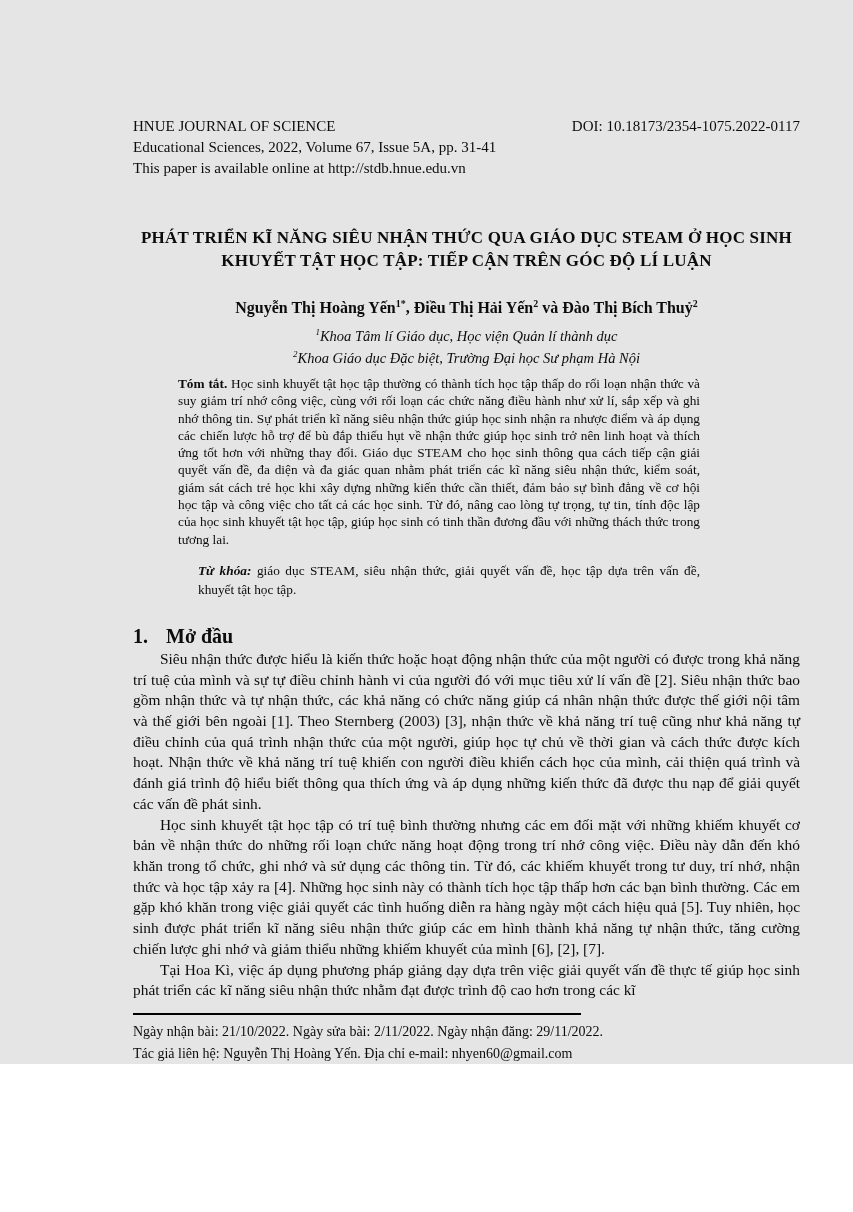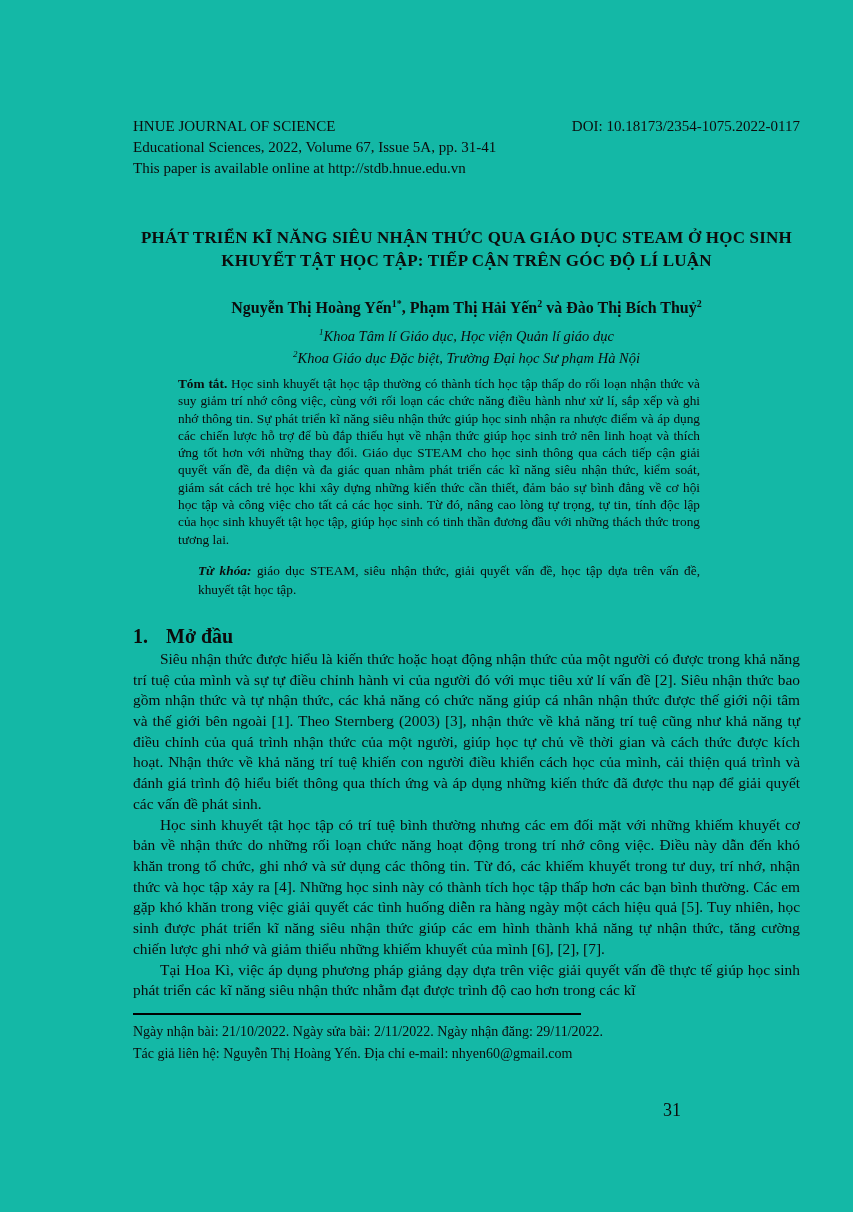--- a/index.html
+++ b/index.html
@@ -1,21 +1,21 @@
 <!DOCTYPE html>
 <html><head>
 <meta charset="utf-8">
 <style>
   * { margin: 0; padding: 0; box-sizing: border-box; }
   html, body { background: #ffffff; }
   .page {
     position: relative;
     width: 853px;
-    height: 1212px;
-    background: #14b8a6;
+    height: 1064px;
+    background: #e5e5e5;
     font-family: "Liberation Serif", "DejaVu Serif", serif;
     color: #0c0c0c;
     overflow: hidden;
   }
   .content {
     position: absolute;
     left: 133px;
     top: 116px;
     width: 667px;
   }
@@ -113,24 +113,24 @@
       <div class="header-row">
         <span>HNUE JOURNAL OF SCIENCE</span>
         <span>DOI: 10.18173/2354-1075.2022-0117</span>
       </div>
       <div class="header-line">Educational Sciences, 2022, Volume 67, Issue 5A, pp. 31-41</div>
       <div class="header-line">This paper is available online at http://stdb.hnue.edu.vn</div>
     </div>
 
     <h1 class="title">PHÁT TRIỂN KĨ NĂNG SIÊU NHẬN THỨC QUA GIÁO DỤC STEAM Ở HỌC SINH KHUYẾT TẬT HỌC TẬP: TIẾP CẬN TRÊN GÓC ĐỘ LÍ LUẬN</h1>
 
-    <div class="authors"><span>Nguyễn Thị Hoàng Yến</span><sup>1*</sup><span>, </span><span>Phạm Thị Hải Yến</span><sup>2</sup><span> và </span><span>Đào Thị Bích Thuỷ</span><sup>2</sup></div>
+    <div class="authors"><span>Nguyễn Thị Hoàng Yến</span><sup>1*</sup><span>, </span><span>Điều Thị Hải Yến</span><sup>2</sup><span> và </span><span>Đào Thị Bích Thuỷ</span><sup>2</sup></div>
 
     <div class="affils">
-      <div><sup>1</sup><span>Khoa Tâm lí Giáo dục, Học viện Quản lí giáo dục</span></div>
+      <div><sup>1</sup><span>Khoa Tâm lí Giáo dục, Học viện Quản lí thành dục</span></div>
       <div><sup>2</sup><span>Khoa Giáo dục Đặc biệt, Trường Đại học Sư phạm Hà Nội</span></div>
     </div>
 
     <p class="abstract-block"><span class="abstract-label">Tóm tắt.</span><span> Học sinh khuyết tật học tập thường có thành tích học tập thấp do rối loạn nhận thức và suy giảm trí nhớ công việc, cùng với rối loạn các chức năng điều hành như xử lí, sắp xếp và ghi nhớ thông tin. Sự phát triển kĩ năng siêu nhận thức giúp học sinh nhận ra nhược điểm và áp dụng các chiến lược hỗ trợ để bù đắp thiếu hụt về nhận thức giúp học sinh trở nên linh hoạt và thích ứng tốt hơn với những thay đổi. Giáo dục STEAM cho học sinh thông qua cách tiếp cận giải quyết vấn đề, đa diện và đa giác quan nhằm phát triển các kĩ năng siêu nhận thức, kiểm soát, giám sát cách trẻ học khi xây dựng những kiến thức cần thiết, đảm bảo sự bình đẳng về cơ hội học tập và công việc cho tất cả các học sinh. Từ đó, nâng cao lòng tự trọng, tự tin, tính độc lập của học sinh khuyết tật học tập, giúp học sinh có tinh thần đương đầu với những thách thức trong tương lai.</span></p>
 
     <p class="kw"><span class="kw-label">Từ khóa:</span><span> giáo dục STEAM, siêu nhận thức, giải quyết vấn đề, học tập dựa trên vấn đề, khuyết tật học tập.</span></p>
 
     <h2 class="section-heading">
         <span class="sec-num">1.</span>
         <span>Mở đầu</span>

